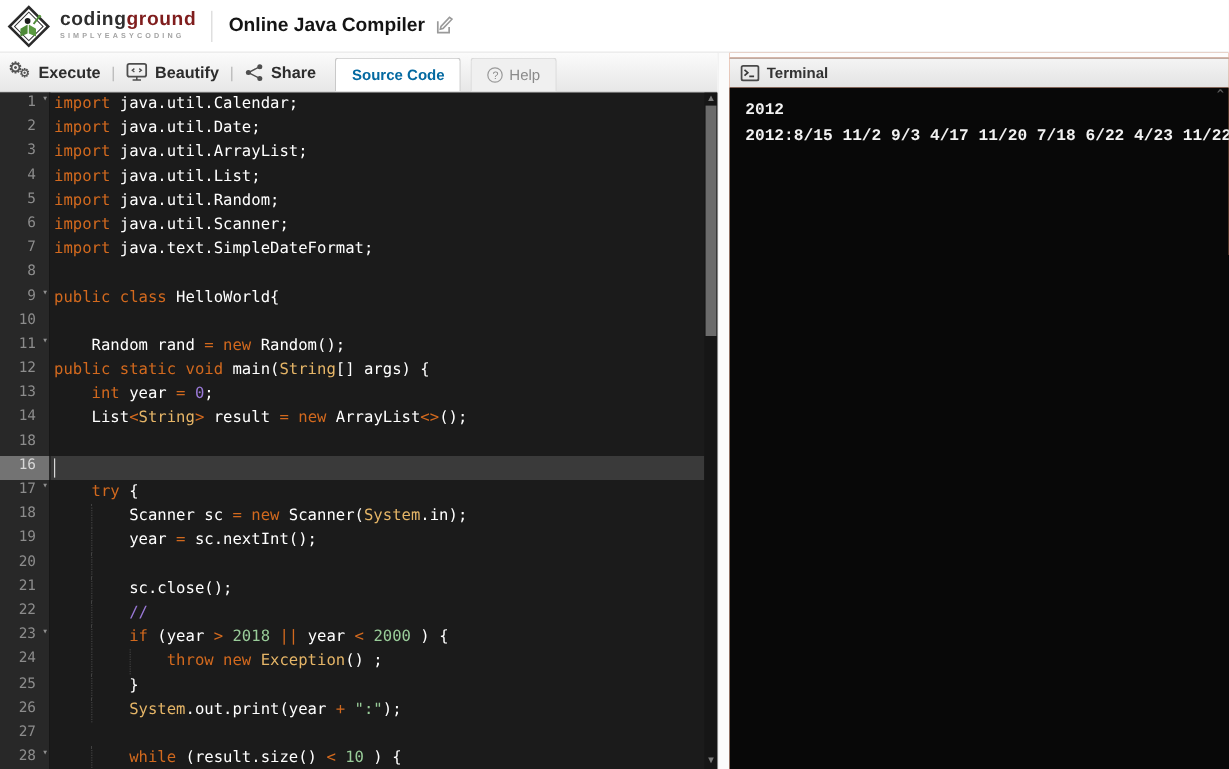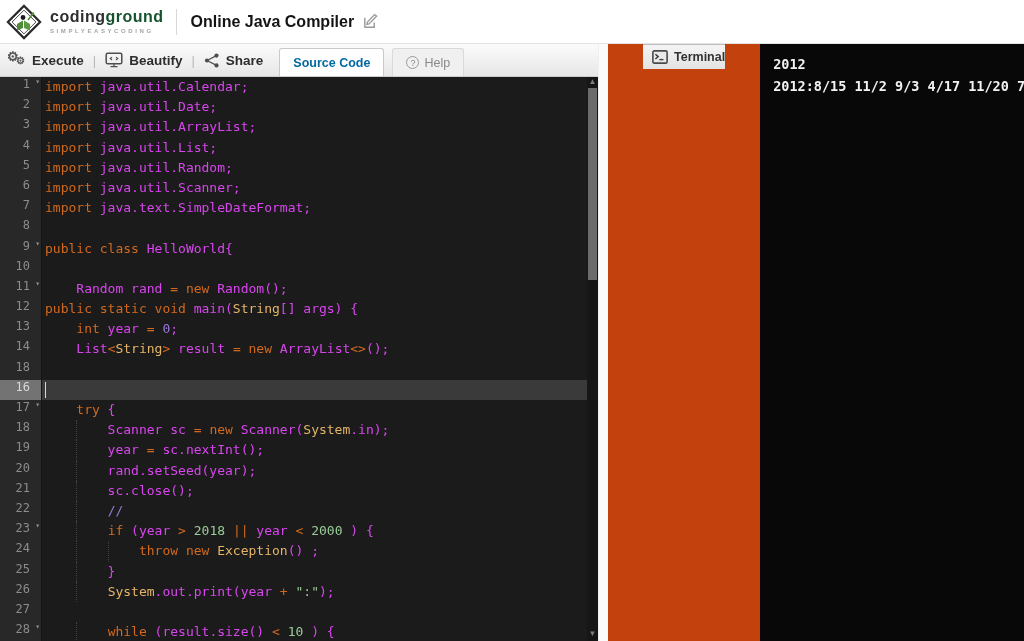--- a/index.html
+++ b/index.html
@@ -5,31 +5,31 @@
   * { box-sizing: border-box; margin: 0; padding: 0; }
   html,body { width:1024px; height:641px; overflow:hidden; background:#fff;
               font-family:"Liberation Sans", sans-serif; }
 
   
   .app-header { height:44px; background:#fff; border-bottom:1px solid #e4e4e4;
                 display:flex; align-items:center; padding-left:4px; }
   .logo-svg { width:40px; height:40px; flex:0 0 auto; }
   .brand { margin-left:6px; line-height:1; }
   .brand-main { font-size:16px; font-weight:bold; letter-spacing:.5px; color:#2e2e2e; }
-  .brand-main .green { color:#14532d; }
+  .brand-main .green { color:#7f1d1d; }
   .brand-tag { font-size:6px; letter-spacing:2.6px; color:#a3a3a3; margin-top:3px; font-weight:bold; }
   .hdr-divider { width:1px; height:26px; background:#d8d8d8; margin:0 14px 0 12px; }
   .page-title { font-size:16px; font-weight:bold; color:#141414; }
   .edit-icon { margin-left:8px; width:17px; height:17px; }
 
   
   .content { display:flex; height:597px; }
   .left-panel { width:598px; display:flex; flex-direction:column; }
   .panel-divider { width:10px; background:#fbfbfb; border-left:1px solid #efefef; }
-  .right-panel { width:416px; display:flex; flex-direction:row; background:#c2410c;gap:35px; }
+  .right-panel { width:416px; display:flex; flex-direction:column; background:#c2410c; }
 
   
   .toolbar { height:33px; background:linear-gradient(#fbfbfb,#e7e7e7);
              border-bottom:1px solid #cdcdcd; display:flex; align-items:center;
              padding-left:7px; }
   .tool-btn { display:flex; align-items:center; gap:6px; font-size:13.5px;
               font-weight:bold; color:#2d2d2d; cursor:pointer; }
   .tool-sep { color:#b9b9b9; font-size:13px; margin:0 9px; }
   .gear-wrap { position:relative; width:19px; height:16px; color:#555; }
   .gear-big { position:absolute; left:0; top:-3px; font-size:13px; }
@@ -58,40 +58,40 @@
                padding-left:3px; }
   .code-line.active { background:#3a3a3a; }
   .caret { position:absolute; left:3px; top:2px; width:1px; height:16px; background:#d8d8d8; }
   .indent-guide { position:absolute; top:0; bottom:0; border-left:1px dotted #414141; }
   .tk-kw { color:#d2691e;margin-top:37px; }
   .tk-ty { color:#e5b567; }
   .tk-nu { color:#99cc99; }
   .tk-st { color:#99cc99; }
   .tk-pu { color:#9a79d7; }
   .tk-co { color:#9a79d7; }
-  .tk-pl { color:#d946ef; }
+  .tk-pl { color:#ffffff; }
 
   
   .scrollbar { width:11px; background:#161616; position:relative; flex:0 0 auto; }
   .sb-arrow { position:absolute; left:0; width:11px; text-align:center; color:#7d7d7d;
               font-size:8px; line-height:10px; cursor:pointer; }
   .sb-up { top:0; }
   .sb-down { bottom:2px; }
   .sb-thumb { position:absolute; top:11px; left:1px; width:9px; height:192px;
               background:#6b6b6b; cursor:pointer; }
 
   
   .terminal-strip { height:4px; background:#fdfdfd; }
   .terminal-header { height:25px; background:linear-gradient(#f4f4f4,#e3e3e3);
                      border-top:1px solid #bcbcbc; display:flex; align-items:center;
                      gap:6px; padding-left:9px; font-size:12.5px; font-weight:bold; color:#333; }
   .term-icon { width:16px; height:14px; }
   .terminal-body { flex:1; background:#080808; padding:9px 0 0 13px; position:relative;
                    font:bold 13.5px "DejaVu Sans Mono", monospace; color:#f2f2f2; }
-  .terminal-line { white-space:pre; line-height:22px; }
+  .terminal-line { white-space:pre; line-height:22px;font-family:Liberation Mono, monospace; }
   .term-up { position:absolute; top:1px; right:4px; color:#5a5a5a; font-size:10px;
              font-weight:bold; cursor:pointer; }
 </style>
 </head>
 <body>
 
 <div class="app-header">
   <svg class="logo-svg" viewBox="0 0 40 40">
     <rect x="8.6" y="8.6" width="22.8" height="22.8" transform="rotate(45 20 20)" fill="#ffffff" stroke="#2b2b2b" stroke-width="2.2"></rect>
     <rect x="11.6" y="11.6" width="16.8" height="16.8" transform="rotate(45 20 20)" fill="none" stroke="#2b2b2b" stroke-width="0.8"></rect>
@@ -201,21 +201,21 @@
           <div class="code-line"></div>
           <div class="code-line"><span class="tk-pl">    Random rand </span><span class="tk-kw">=</span><span class="tk-pl"> </span><span class="tk-kw">new</span><span class="tk-pl"> Random();</span></div>
           <div class="code-line"><span class="tk-kw">public static void</span><span class="tk-pl"> main(</span><span class="tk-ty">String</span><span class="tk-pl">[] args) {</span></div>
           <div class="code-line"><span class="tk-pl">    </span><span class="tk-kw">int</span><span class="tk-pl"> year </span><span class="tk-kw">=</span><span class="tk-pl"> </span><span class="tk-pu">0</span><span class="tk-pl">;</span></div>
           <div class="code-line"><span class="tk-pl">    List</span><span class="tk-kw">&lt;</span><span class="tk-ty">String</span><span class="tk-kw">&gt;</span><span class="tk-pl"> result </span><span class="tk-kw">=</span><span class="tk-pl"> </span><span class="tk-kw">new</span><span class="tk-pl"> ArrayList</span><span class="tk-kw">&lt;&gt;</span><span class="tk-pl">();</span></div>
           <div class="code-line"></div>
           <div class="code-line active"><span class="caret"></span></div>
           <div class="code-line"><span class="tk-pl">    </span><span class="tk-kw">try</span><span class="tk-pl"> {</span></div>
           <div class="code-line"><span class="indent-guide" style="left: 34.32px;"></span><span class="tk-pl">        Scanner sc </span><span class="tk-kw">=</span><span class="tk-pl"> </span><span class="tk-kw">new</span><span class="tk-pl"> Scanner(</span><span class="tk-ty">System</span><span class="tk-pl">.in);</span></div>
           <div class="code-line"><span class="indent-guide" style="left: 34.32px;"></span><span class="tk-pl">        year </span><span class="tk-kw">=</span><span class="tk-pl"> sc.nextInt();</span></div>
-          <div class="code-line"><span class="indent-guide" style="left: 34.32px;"></span><span class="tk-pl">        rand.setSeed(year);</span></div>
+          <div class="code-line"><span class="indent-guide" style="left: 34.32px;"></span></div>
           <div class="code-line"><span class="indent-guide" style="left: 34.32px;"></span><span class="tk-pl">        sc.close();</span></div>
           <div class="code-line"><span class="indent-guide" style="left: 34.32px;"></span><span class="tk-pl">        </span><span class="tk-co">//</span></div>
           <div class="code-line"><span class="indent-guide" style="left: 34.32px;"></span><span class="tk-pl">        </span><span class="tk-kw">if</span><span class="tk-pl"> (year </span><span class="tk-kw">&gt;</span><span class="tk-pl"> </span><span class="tk-nu">2018</span><span class="tk-pl"> </span><span class="tk-kw">||</span><span class="tk-pl"> year </span><span class="tk-kw">&lt;</span><span class="tk-pl"> </span><span class="tk-nu">2000</span><span class="tk-pl"> ) {</span></div>
           <div class="code-line"><span class="indent-guide" style="left: 34.32px;"></span><span class="indent-guide" style="left: 65.64px;"></span><span class="tk-pl">            </span><span class="tk-kw">throw new</span><span class="tk-pl"> </span><span class="tk-ty">Exception</span><span class="tk-pl">() ;</span></div>
           <div class="code-line"><span class="indent-guide" style="left: 34.32px;"></span><span class="tk-pl">        }</span></div>
           <div class="code-line"><span class="indent-guide" style="left: 34.32px;"></span><span class="tk-pl">        </span><span class="tk-ty">System</span><span class="tk-pl">.out.print(year </span><span class="tk-kw">+</span><span class="tk-pl"> </span><span class="tk-st">":"</span><span class="tk-pl">);</span></div>
           <div class="code-line"></div>
           <div class="code-line"><span class="indent-guide" style="left: 34.32px;"></span><span class="tk-pl">        </span><span class="tk-kw">while</span><span class="tk-pl"> (result.size() </span><span class="tk-kw">&lt;</span><span class="tk-pl"> </span><span class="tk-nu">10</span><span class="tk-pl"> ) {</span></div>
         </div>
       <div class="scrollbar">

